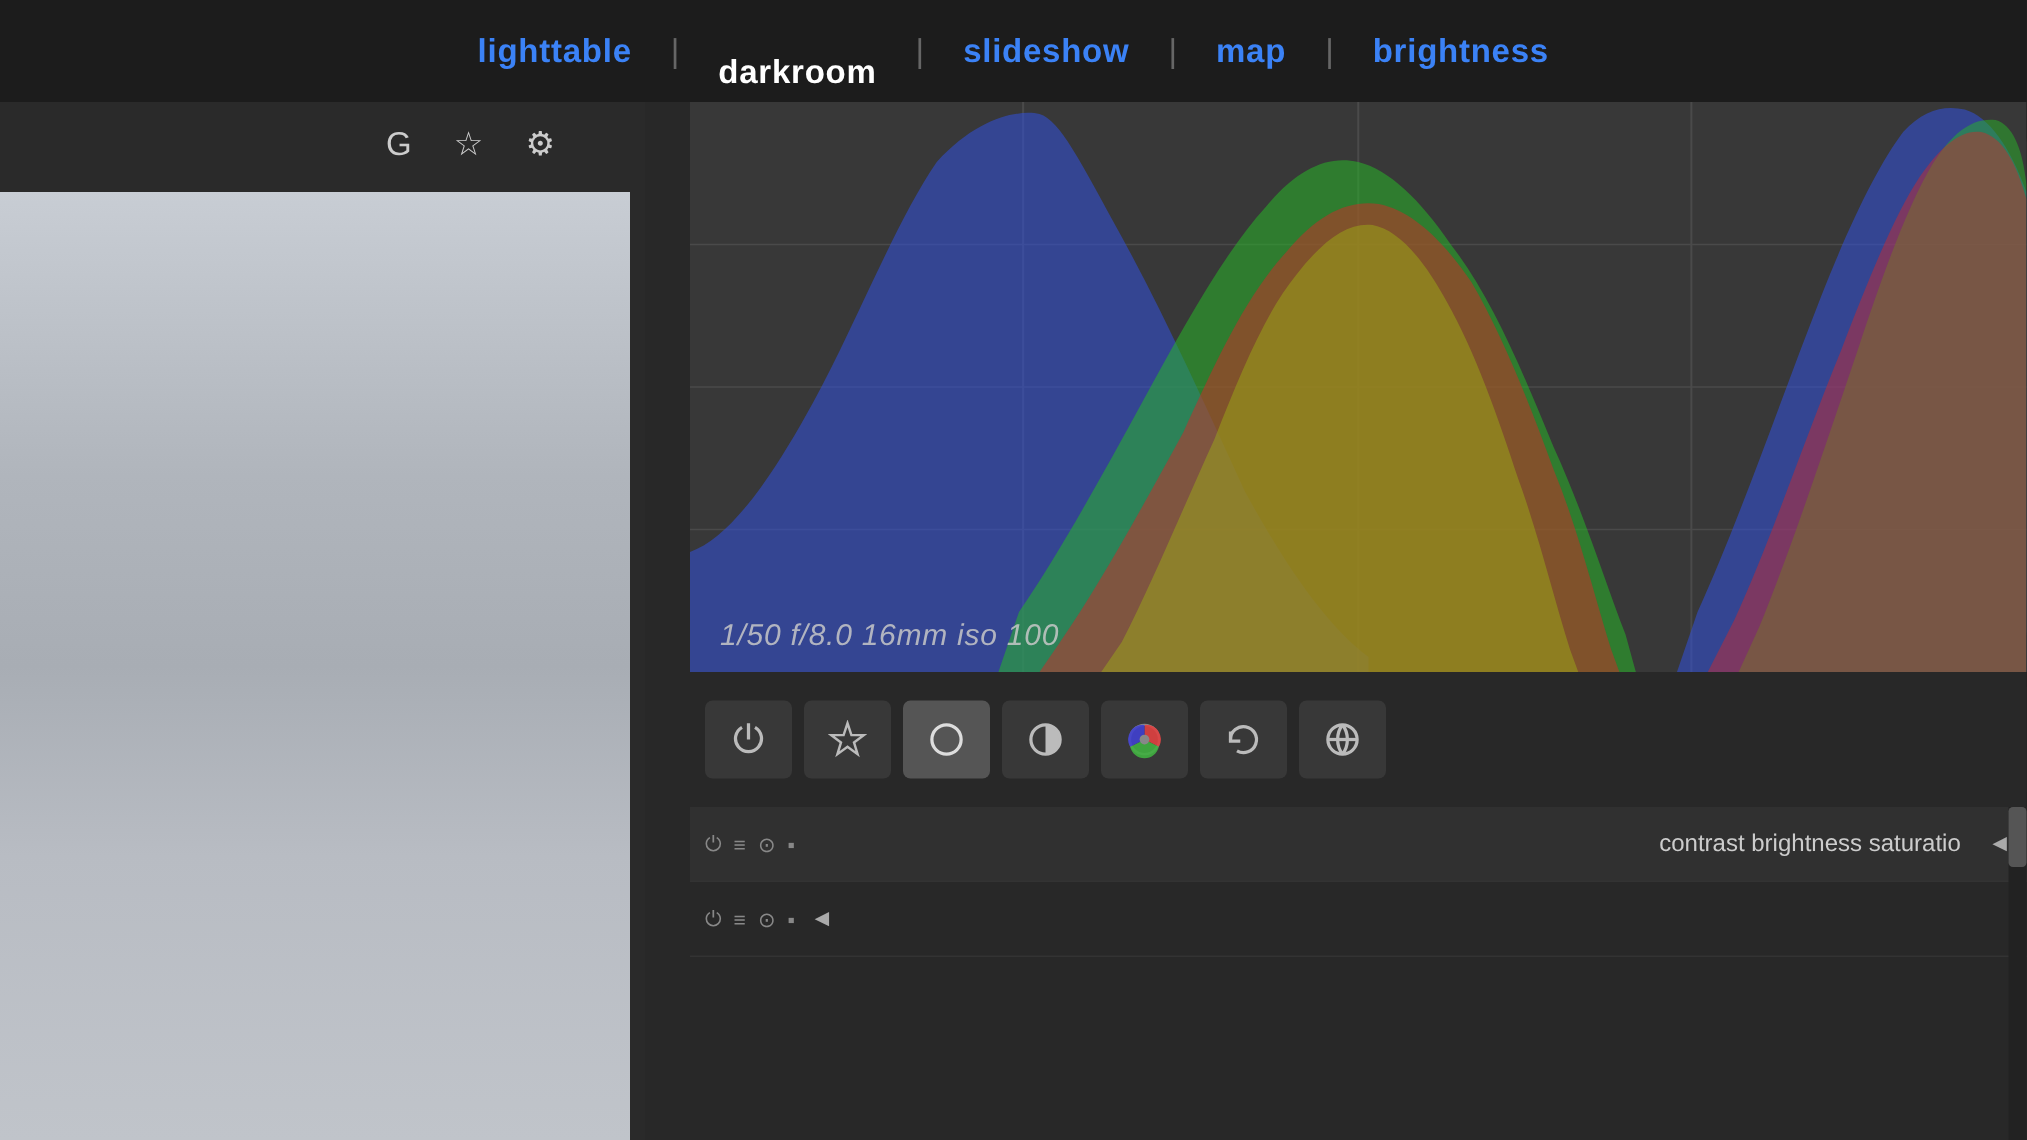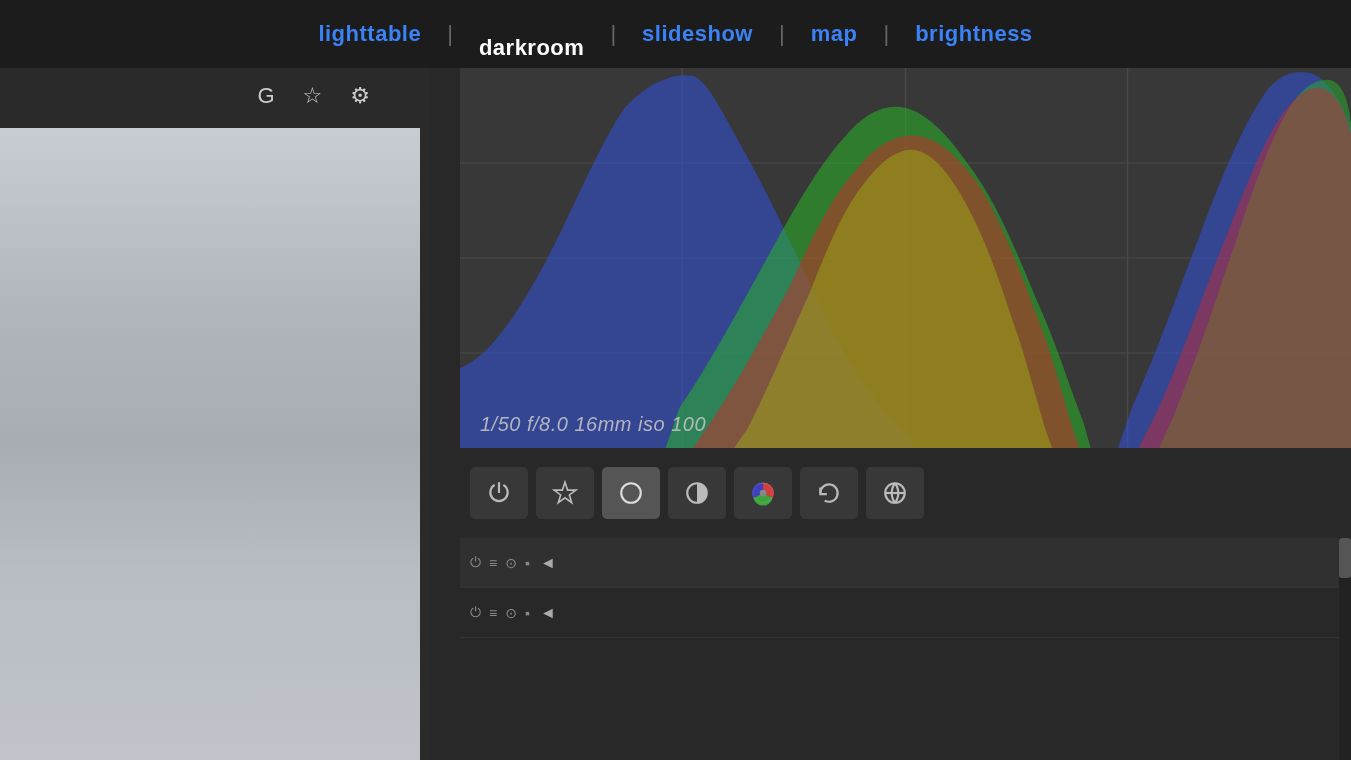--- a/index.html
+++ b/index.html
@@ -360,20 +360,21 @@
 
   <div class="module-list">
 
     <div class="module-row">
       <div class="module-row-icons">
         <span class="row-icon">⏻</span>
         <span class="row-icon">≡</span>
         <span class="row-icon">⊙</span>
         <span class="row-icon">▪</span>
       </div>
+      <span class="module-name">contrast brightness saturatio</span>
       <span class="module-arrow">◄</span>
     </div>
 
     <div class="module-row">
       <div class="module-row-icons">
         <span class="row-icon">⏻</span>
         <span class="row-icon">≡</span>
         <span class="row-icon">⊙</span>
         <span class="row-icon">▪</span>
       </div>

